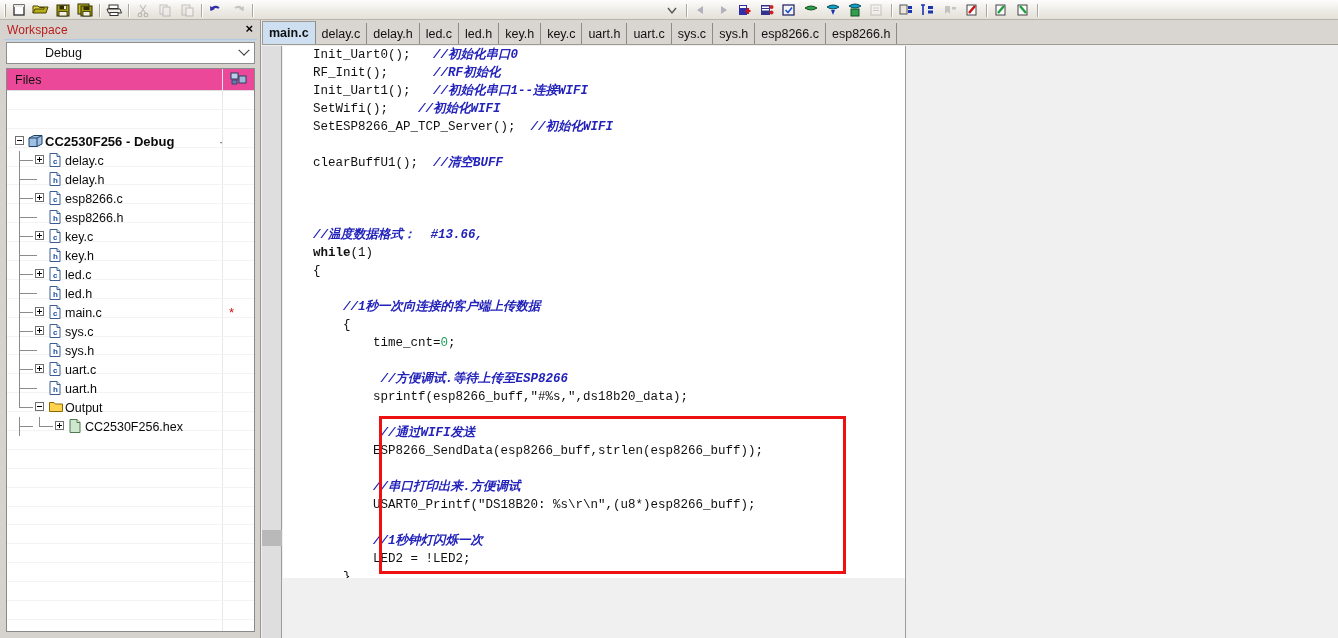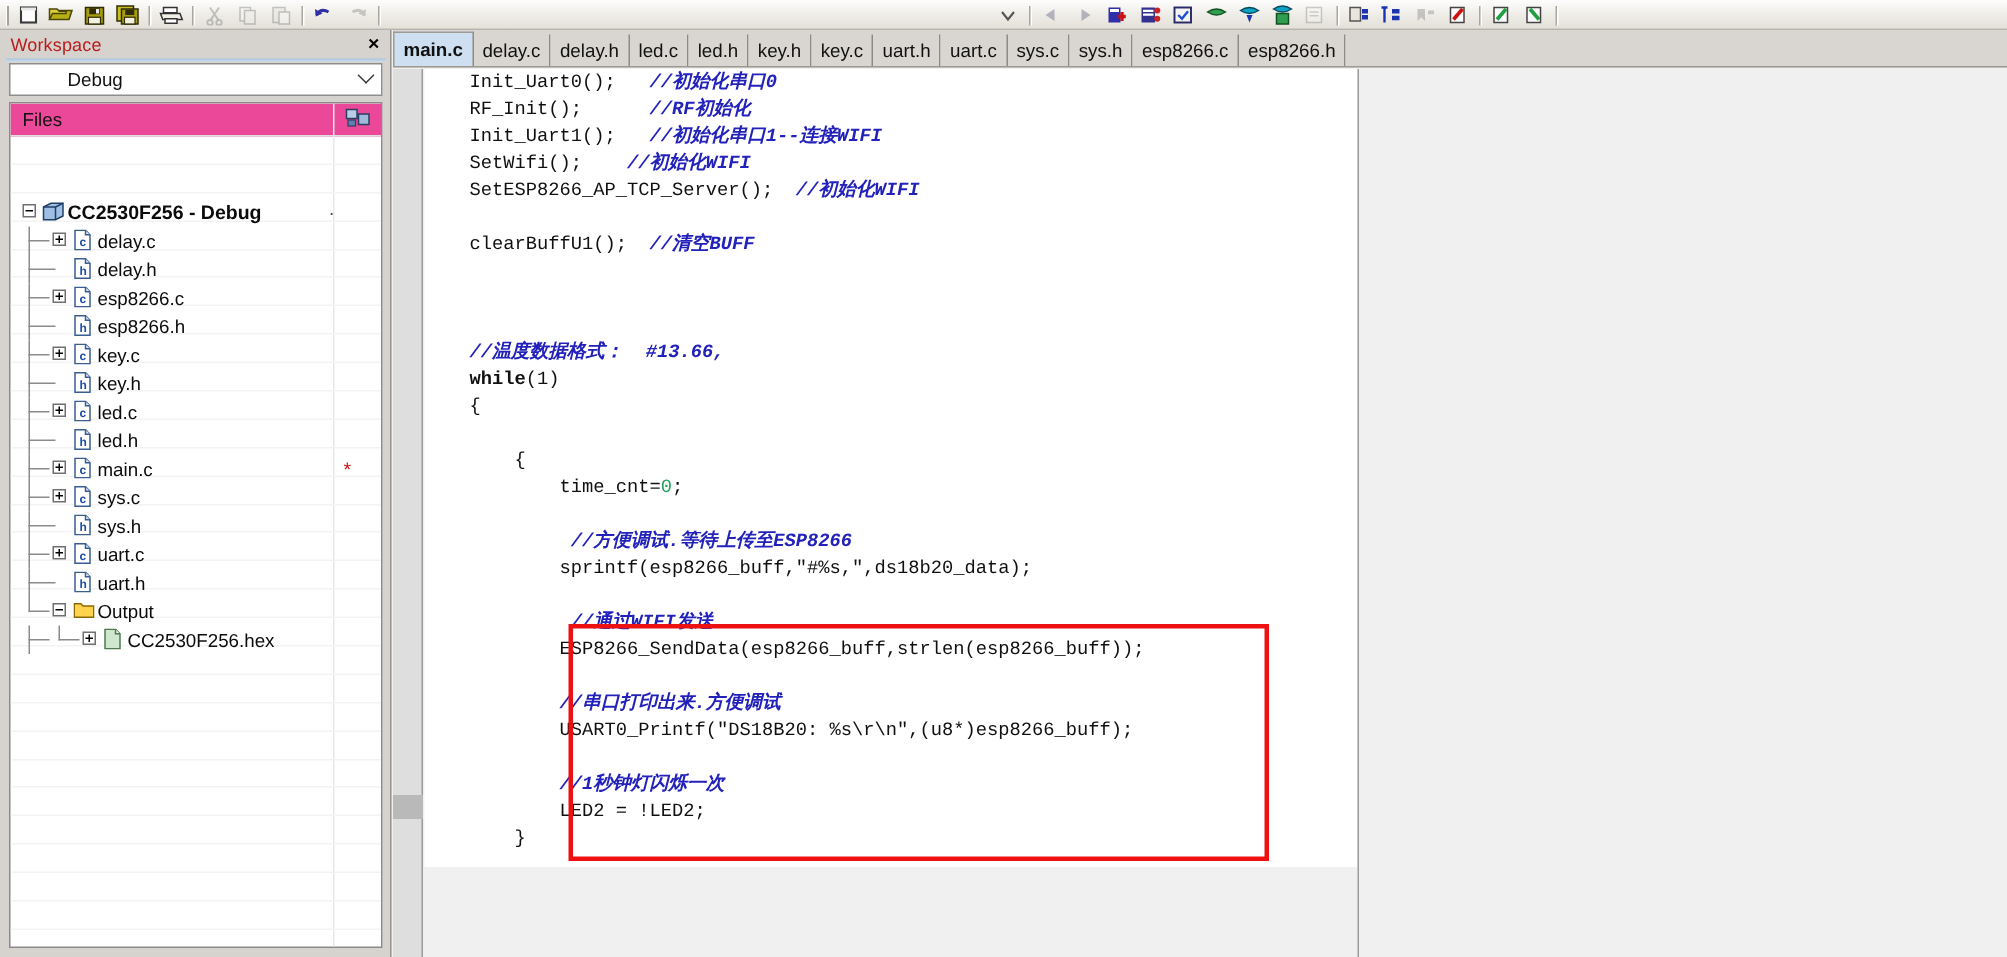--- a/index.html
+++ b/index.html
@@ -694,20 +694,21 @@
           <div class="ln"><span>    </span><span>SetESP8266_AP_TCP_Server();  </span><span class="cmt">//初始化WIFI</span></div>
           <div class="ln"><span></span></div>
           <div class="ln"><span>    </span><span>clearBuffU1();  </span><span class="cmt">//清空BUFF</span></div>
           <div class="ln"><span></span></div>
           <div class="ln"><span></span></div>
           <div class="ln"><span></span></div>
           <div class="ln"><span>    </span><span class="cmt">//温度数据格式：  #13.66,</span></div>
           <div class="ln"><span>    </span><span class="kw">while</span><span>(1)</span></div>
           <div class="ln"><span>    </span><span>{</span></div>
           <div class="ln"><span></span></div>
+          <div class="ln"><span>        </span><span class="cmt">//1秒一次向连接的客户端上传数据</span></div>
           <div class="ln"><span>        </span><span>{</span></div>
           <div class="ln"><span>            </span><span>time_cnt=</span><span class="num">0</span><span>;</span></div>
           <div class="ln"><span></span></div>
           <div class="ln"><span>             </span><span class="cmt">//方便调试.等待上传至ESP8266</span></div>
           <div class="ln"><span>            </span><span>sprintf(esp8266_buff,"#%s,",ds18b20_data);</span></div>
           <div class="ln"><span></span></div>
           <div class="ln"><span>             </span><span class="cmt">//通过WIFI发送</span></div>
           <div class="ln"><span>            </span><span>ESP8266_SendData(esp8266_buff,strlen(esp8266_buff));</span></div>
           <div class="ln"><span></span></div>
           <div class="ln"><span>            </span><span class="cmt">//串口打印出来.方便调试</span></div>

